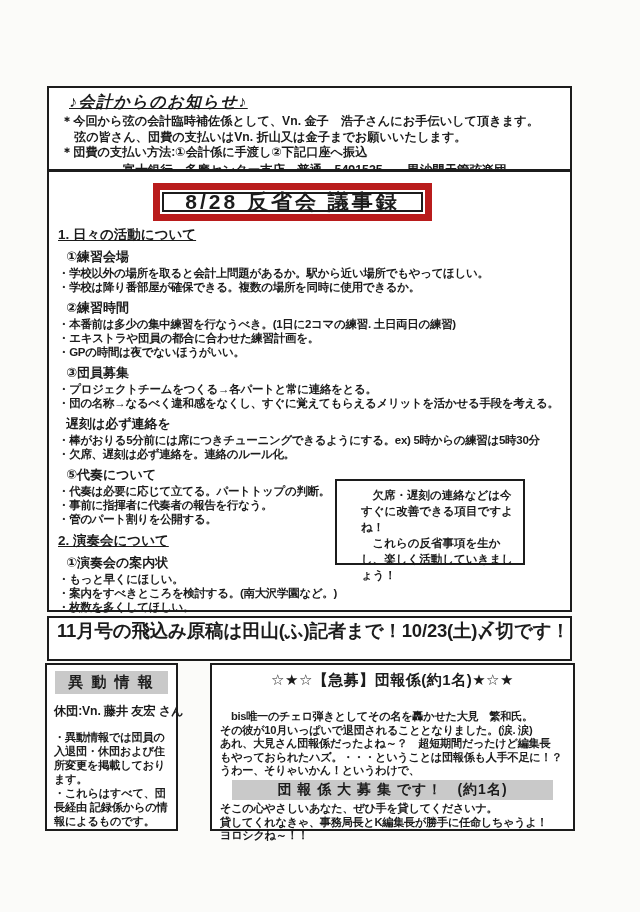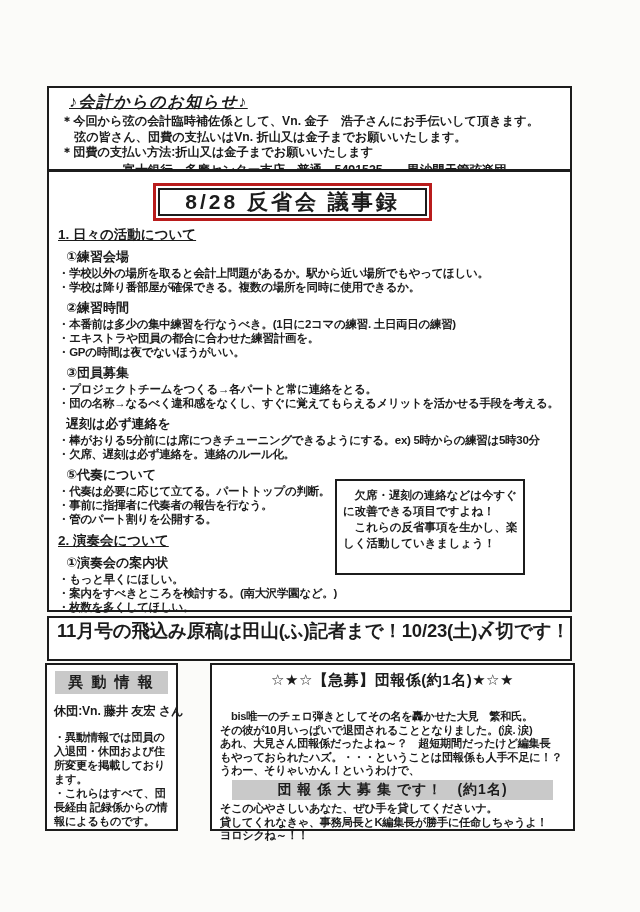--- a/index.html
+++ b/index.html
@@ -18,37 +18,37 @@
     text-decoration:underline;letter-spacing:1.5px;padding:0 10px 1px 8px;
   }
   .notice-line{font-size:12.2px;font-weight:600;line-height:15.5px;white-space:nowrap;}
   .ind1{padding-left:13px;}
   .bank-line{font-size:12.4px;font-weight:700;padding-left:62px;white-space:nowrap;margin-top:1px;}
 
   
   #main{left:47px;top:170px;width:525px;height:442px;}
   .title-box{
     position:absolute;left:104px;top:11px;width:279px;height:38px;
-    border:3px solid #b91c1c;padding:2px;box-sizing:border-box;background:#fff;
+    border:7px solid #b91c1c;padding:2px;box-sizing:border-box;background:#fff;
   }
   .title-inner{
     border:2px solid #1c1c1c;height:100%;box-sizing:border-box;
     display:flex;align-items:center;justify-content:center;
     font-size:21px;font-weight:700;letter-spacing:3px;
   }
   .main-content{position:absolute;left:9px;top:53px;right:6px;}
   .sec-heading{font-size:13.5px;font-weight:700;text-decoration:underline;margin:2px 0 0 0;line-height:16px;}
   .sub-title{font-size:13px;font-weight:700;margin:6px 0 1px 8px;line-height:16px;}
   .bullet{font-size:11.5px;font-weight:600;line-height:14px;letter-spacing:-0.3px;white-space:nowrap;}
   .sec2{margin-top:7px;}
   
   #callout{
-    position:absolute;left:286px;top:307px;width:190px;height:96px;
+    position:absolute;left:286px;top:307px;width:190px;height:86px;
     border:2px solid #1c1c1c;box-sizing:border-box;background:#fff;
-    padding:6px 5px 0 6px;font-size:11.5px;font-weight:700;line-height:16px;
+    padding:6px 5px 0 24px;font-size:11.5px;font-weight:700;line-height:16px;
   }
 
   
   #banner{
     left:47px;top:616px;width:525px;height:45px;
     display:flex;align-items:flex-start;padding:0 0 0 8px;
     font-size:18.5px;font-weight:700;letter-spacing:-0.2px;white-space:nowrap;
   }
 
   
@@ -70,21 +70,21 @@
     margin:2px 12px;padding:1px 0;letter-spacing:1px;white-space:nowrap;
   }
 </style>
 </head>
 <body>
 
 <div class="box" id="notice">
   <span class="notice-title">♪会計からのお知らせ♪</span>
   <div class="notice-line">＊今回から弦の会計臨時補佐係として、Vn. 金子　浩子さんにお手伝いして頂きます。</div>
   <div class="notice-line ind1">弦の皆さん、団費の支払いはVn. 折山又は金子までお願いいたします。</div>
-  <div class="notice-line">＊団費の支払い方法:折山又は金子までお願いいたします</div>
+  <div class="notice-line">＊団費の支払い方法:①会計係に手渡し②下記口座へ振込</div>
   <div class="bank-line">富士銀行　多摩センター支店　普通　5491525　　毘沙門天管弦楽団</div>
 </div>
 
 <div class="box" id="main">
   <div class="title-box">
     <div class="title-inner">8/28 反省会 議事録</div>
   </div>
 
   <div class="main-content">
     <div class="sec-heading">1. 日々の活動について</div>

